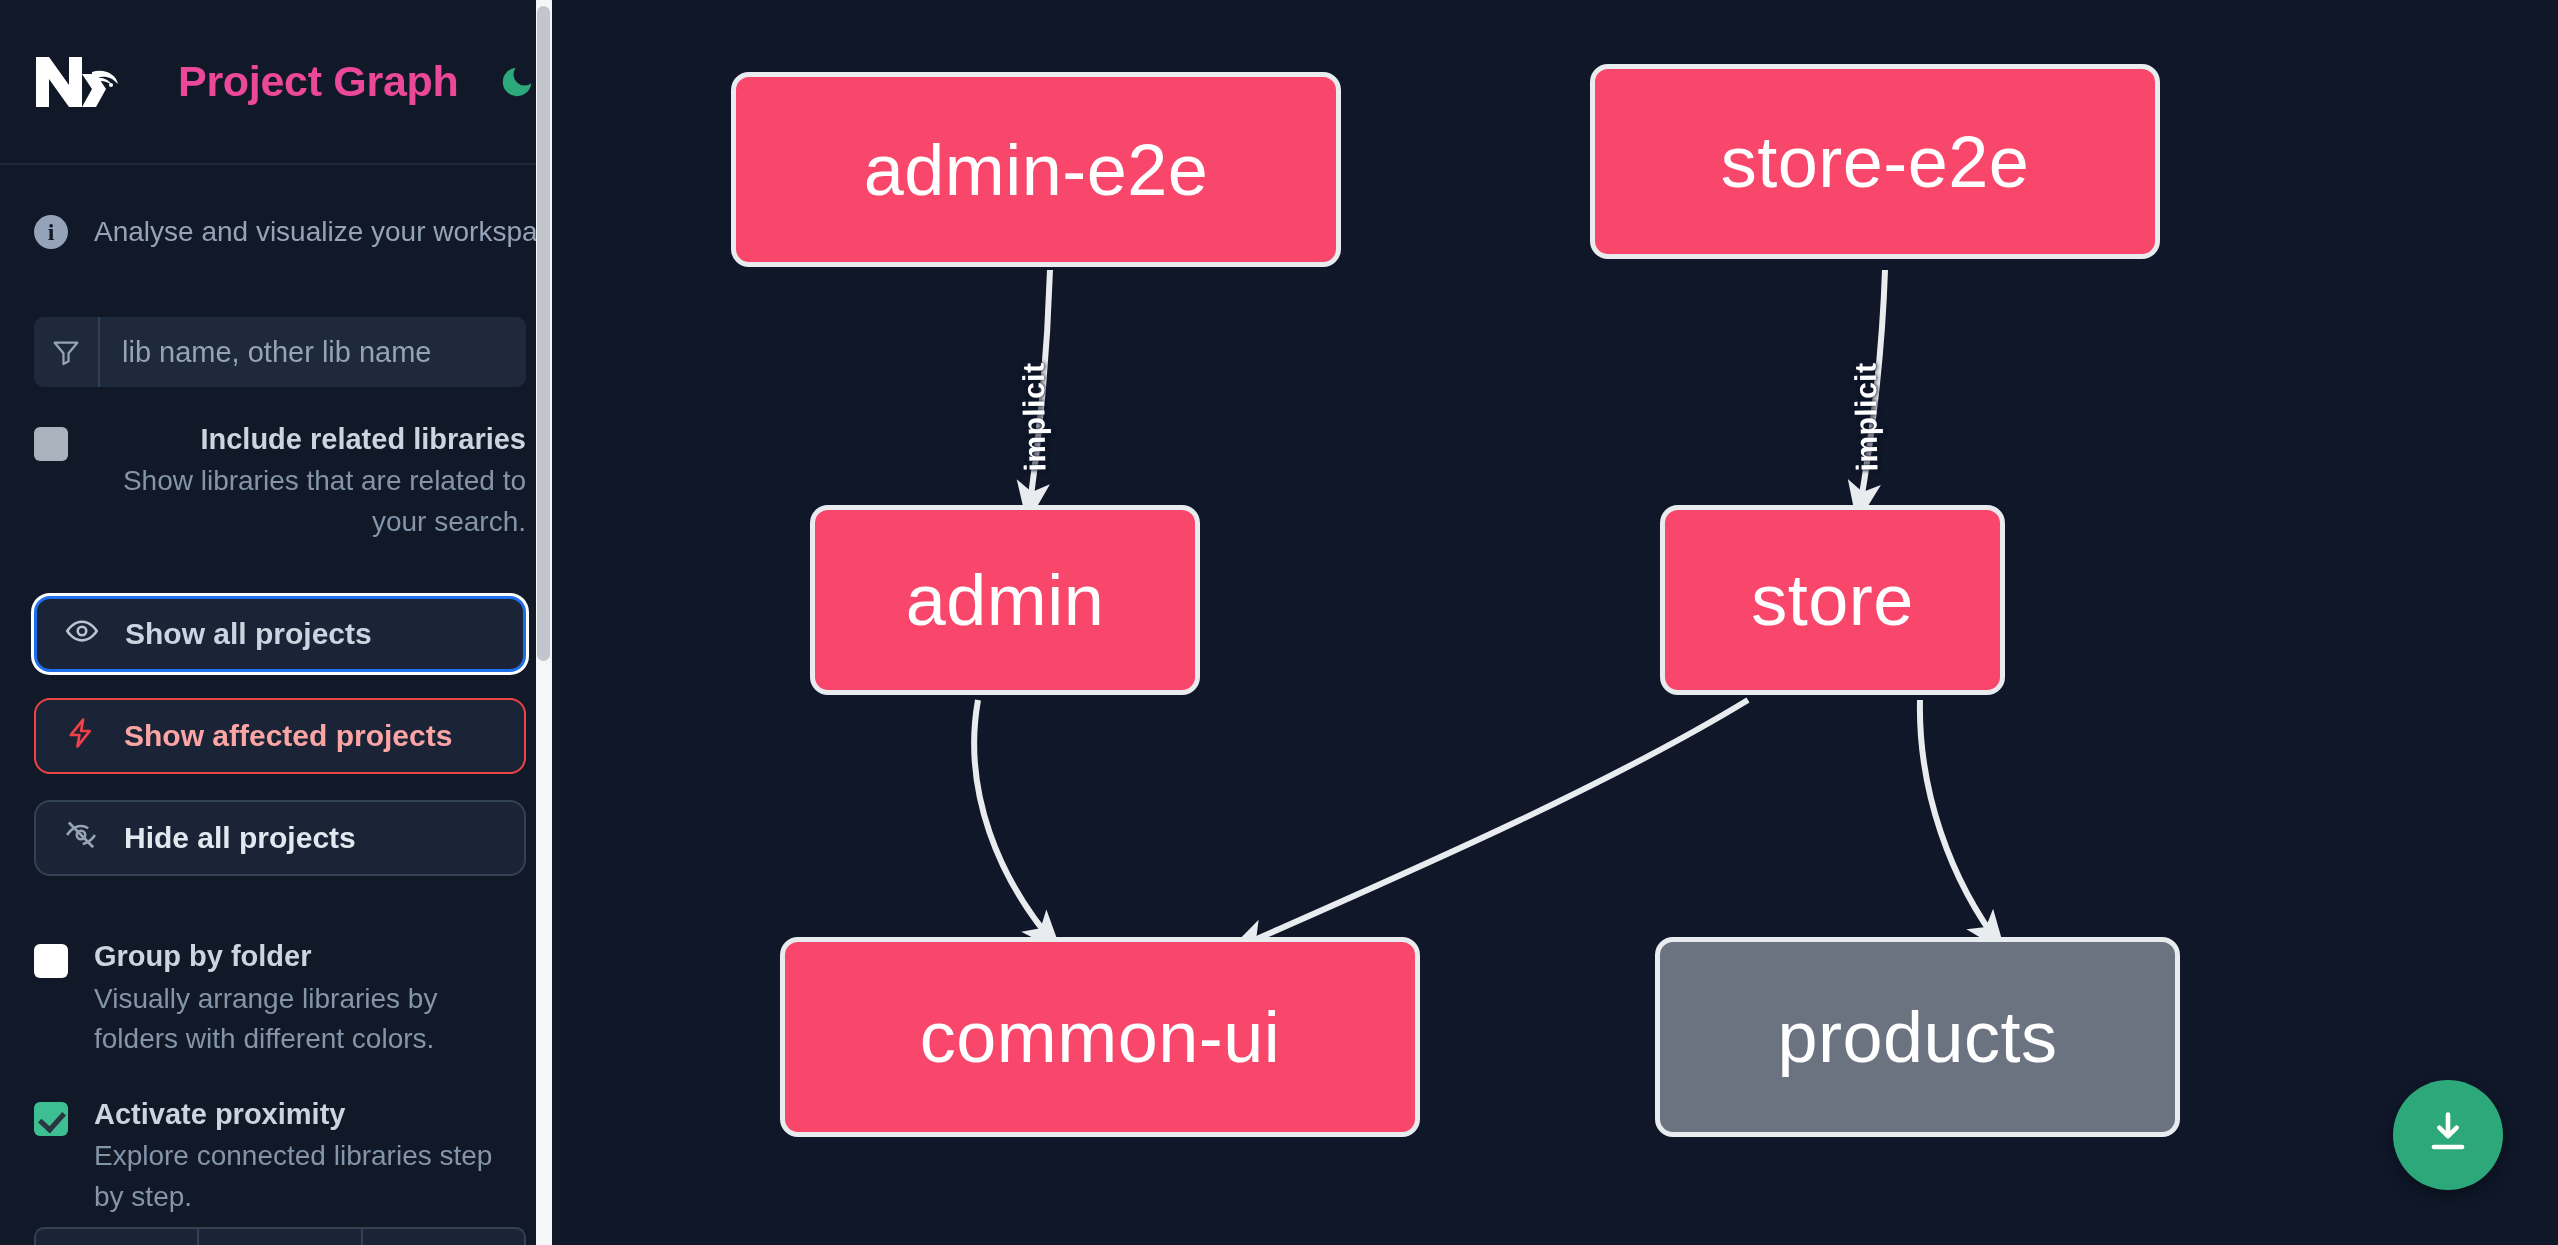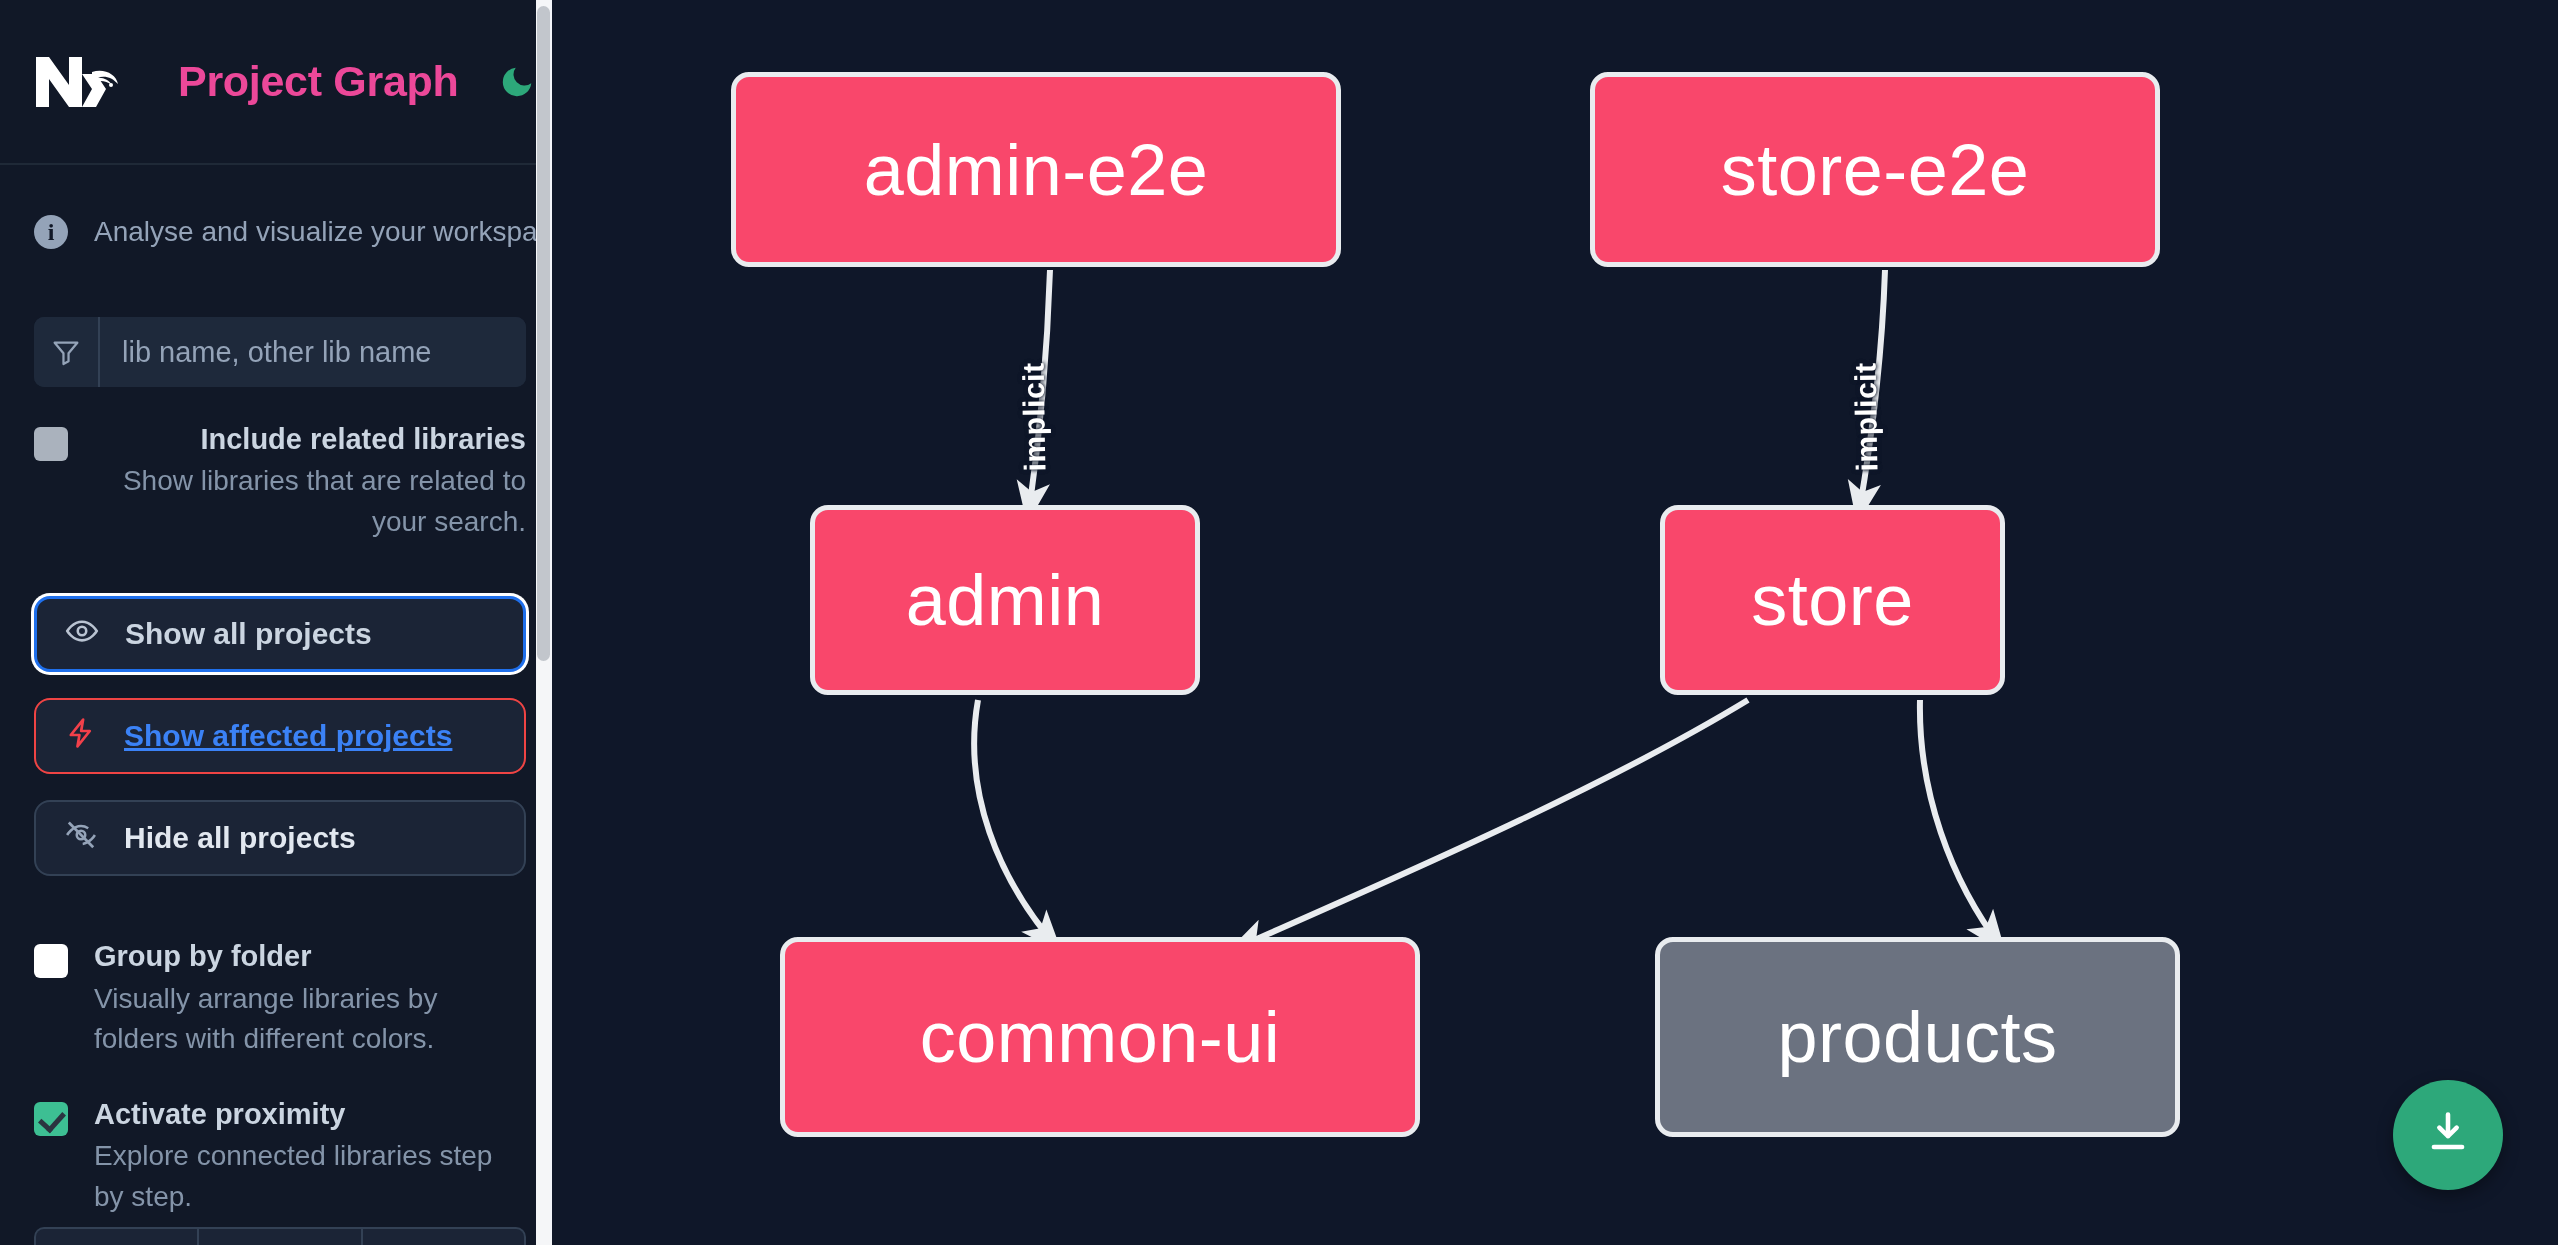--- a/index.html
+++ b/index.html
@@ -140,21 +140,21 @@
     margin-bottom: 26px;
     cursor: pointer;
     color: #cbd5e1;
     font-size: 30px; font-weight: 700;
   }
   .gbtn .lbl { margin-left: 26px; }
   .gbtn.focused {
     border: 3px solid #1f6feb;
     box-shadow: 0 0 0 3px #ffffff;
   }
-  .gbtn.danger { border-color: #ef4444; color: #3b82f6; text-decoration: underline; }
+  .gbtn.danger { border-color: #ef4444; color: #fca5a5; }
   .gbtn.plain { color: #e2e8f0; }
 
   .bottom-group {
     position: absolute;
     left: 34px; bottom: 0;
     width: 492px; height: 18px;
     display: flex;
   }
   .bg-seg {
     flex: 1;
@@ -358,21 +358,21 @@
 
       <path d="M 1188 700 C 1040 790, 830 880, 672 950" fill="none" stroke="#e9ecef" stroke-width="6" marker-end="url(#ah)"></path>
 
       <path d="M 1360 700 C 1358 790, 1390 880, 1442 948" fill="none" stroke="#e9ecef" stroke-width="6" marker-end="url(#ah)"></path>
     </svg>
 
     <div class="edge-label" style="left:420px; top:400px; transform: rotate(-91deg);">implicit</div>
     <div class="edge-label" style="left:1252px; top:400px; transform: rotate(-91deg);">implicit</div>
 
     <div class="node app" style="left:171px; top:72px;  width:610px; height:195px;">admin-e2e</div>
-    <div class="node app" style="left:1030px; top:72px; width:570px; height:195px;">store-e2e</div>
+    <div class="node app" style="left:1030px; top:64px; width:570px; height:195px;">store-e2e</div>
     <div class="node app" style="left:250px; top:505px; width:390px; height:190px;">admin</div>
     <div class="node app" style="left:1100px; top:505px; width:345px; height:190px;">store</div>
     <div class="node app" style="left:220px; top:937px; width:640px; height:200px;">common-ui</div>
     <div class="node lib" style="left:1095px; top:937px; width:525px; height:200px;">products</div>
 
     <div class="dl-btn">
       <span>
         <svg viewBox="0 0 24 24" width="52" height="52" xmlns="http://www.w3.org/2000/svg">
           <path fill="none" stroke="#ffffff" stroke-width="2.1" stroke-linecap="round" stroke-linejoin="round" d="M12 3.5v10m0 0 4-4m-4 4-4-4M5.5 18.5h13"></path>
         </svg>

